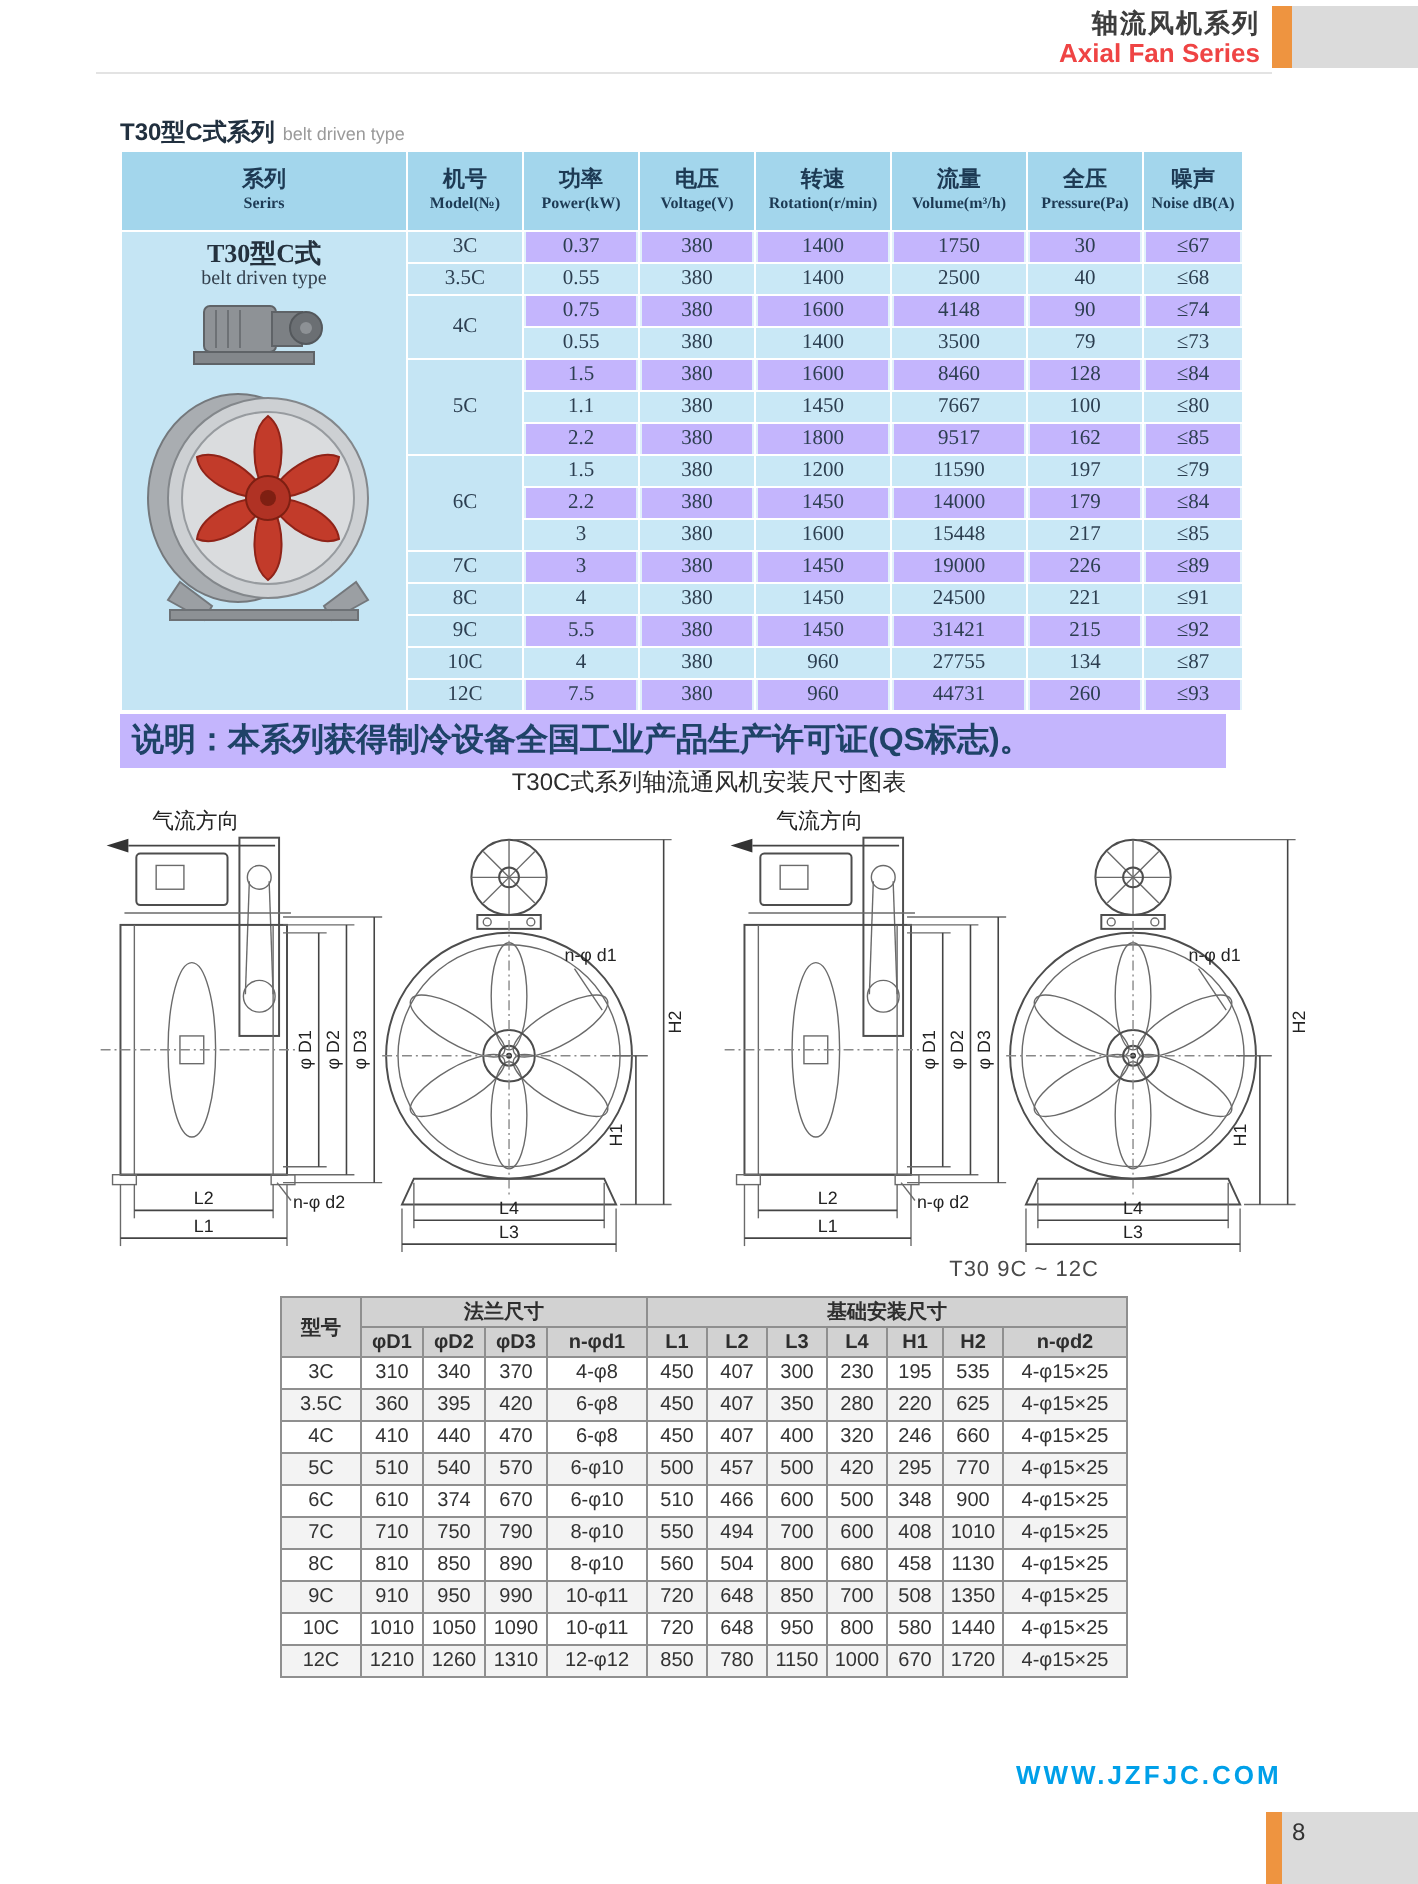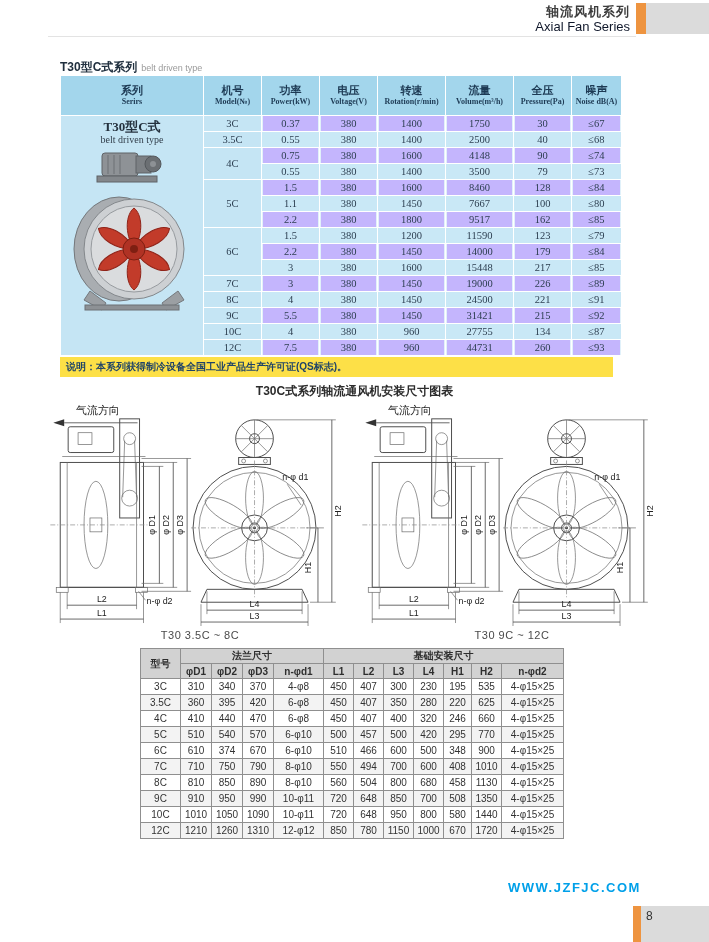--- a/index.html
+++ b/index.html
@@ -2,21 +2,21 @@
 <html><head>
 <meta charset="utf-8">
 <style>
   html,body{margin:0;padding:0;}
   body{width:709px;height:942px;position:relative;background:#fff;
        font-family:"Liberation Sans","DejaVu Sans",sans-serif;color:#222;overflow:hidden;}
 
   
   .hdr-titles{position:absolute;top:4px;right:79px;text-align:right;line-height:15px;}
   .hdr-cn{font-size:13px;font-weight:bold;color:#3d3d3d;letter-spacing:1px;}
-  .hdr-en{font-size:13px;color:#0f172a;}
+  .hdr-en{font-size:13px;color:#ef4444;font-weight:bold;}
   .hdr-bar{position:absolute;left:636px;top:3px;width:10px;height:31px;}
   .hdr-gray{position:absolute;left:646px;top:3px;width:63px;height:31px;}
   .hdr-rule{position:absolute;left:48px;top:36px;width:588px;height:1px;background:#e3e3e3;}
 
   
   .spec-block{position:absolute;left:60px;top:58px;width:553px;}
   .spec-title{height:17px;line-height:15px;}
   .spec-title-cn{font-size:12px;font-weight:bold;color:#21303f;}
   .spec-title-en{font-size:9px;color:#9a9a9a;margin-left:4px;}
   table.spec{border-collapse:separate;border-spacing:1px;background:#fff;table-layout:fixed;width:553px;}
@@ -25,26 +25,26 @@
   .h-en{font-size:8px;color:#1d3a54;line-height:10px;font-family:"Liberation Serif",serif;}
   table.spec td{height:15px;padding:0;text-align:center;font-size:10.5px;color:#2c3e50;
                 font-family:"Liberation Serif","DejaVu Serif",serif;}
   td.c-blue{background:#c9e8f6;}
   td.c-white{background:#c4b5fd;box-shadow:inset 1px 0 0 #e1f1fa, inset -1px 0 0 #e1f1fa;}
   td.c-model{background:#c5e5f4;font-size:11px;}
   td.fan-td{background:#c5e5f4;vertical-align:top;}
   .fan-cell{padding-top:3px;text-align:center;}
   .fan-title{font-size:13px;font-weight:bold;color:#24313e;line-height:15px;}
   .fan-sub{font-size:10px;color:#33404d;line-height:11px;font-family:"Liberation Serif",serif;}
-  .note-band{width:547px;background:#fde047;font-size:10px;font-weight:600;color:#1f4368;
+  .note-band{width:547px;background:#c4b5fd;font-size:16px;font-weight:600;color:#1f4368;
              padding:3px 0 3px 6px;margin-top:1px;}
 
   
   .sect-title{position:absolute;top:383px;left:0;width:709px;text-align:center;
-              font-size:12px;font-weight:bold;color:#2c2c2c;}
+              font-size:12px;font-weight:normal;color:#2c2c2c;}
   .diagrams{position:absolute;top:401px;left:46px;width:622px;display:flex;gap:4px;}
   .diagram{width:308px;}
   .diagram svg{display:block;}
   .diagram-caption{text-align:center;font-size:11px;color:#4a4a4a;margin-top:2px;letter-spacing:0.5px;}
 
   
   .dim-block{position:absolute;left:140px;top:648px;}
   table.dim{border-collapse:collapse;}
   table.dim th,table.dim td{border:1px solid #8f8f8f;text-align:center;padding:0;}
   table.dim th{background:#d2d2d2;font-size:10px;color:#2e2e2e;height:14px;font-weight:bold;}
@@ -220,21 +220,21 @@
           <td class="c-white">9517</td>
           <td class="c-white">162</td>
           <td class="c-white">≤85</td>
         </tr>
         <tr>
           <td class="c-model" rowspan="3">6C</td>
           <td class="c-blue">1.5</td>
           <td class="c-blue">380</td>
           <td class="c-blue">1200</td>
           <td class="c-blue">11590</td>
-          <td class="c-blue">123</td>
+          <td class="c-blue">197</td>
           <td class="c-blue">≤79</td>
         </tr>
         <tr>
           <td class="c-white">2.2</td>
           <td class="c-white">380</td>
           <td class="c-white">1450</td>
           <td class="c-white">14000</td>
           <td class="c-white">179</td>
           <td class="c-white">≤84</td>
         </tr>
@@ -391,21 +391,20 @@
     <line class="tl-thin" x1="162" y1="192" x2="162" y2="215"></line>
           <line class="tl-thin" x1="258" y1="192" x2="258" y2="215"></line>
     <line class="dim-l" x1="162" y1="211" x2="258" y2="211"></line>
     <text class="dtxt" x="210" y="208" text-anchor="middle">L4</text>
     <line class="tl-thin" x1="156" y1="205" x2="156" y2="227"></line>
           <line class="tl-thin" x1="264" y1="205" x2="264" y2="227"></line>
     <line class="dim-l" x1="156" y1="223" x2="264" y2="223"></line>
     <text class="dtxt" x="210" y="220" text-anchor="middle">L3</text>
   </svg>
 </div>
-    <div class="diagram-caption">T30 3.5C ~ 8C</div>
   </div>
   <div class="diagram">
     <div class="diagram-canvas">
   <svg width="308" height="226" viewBox="0 0 310 228">
 
     <text class="airtxt" x="30" y="13">气流方向</text>
     <path class="dim-l" d="M18,22 H92"></path>
     <path d="M18,18.5 L7,22 L18,25.5 Z" fill="#333"></path>
 
     <rect class="tl" x="74" y="18" width="20" height="100"></rect>

